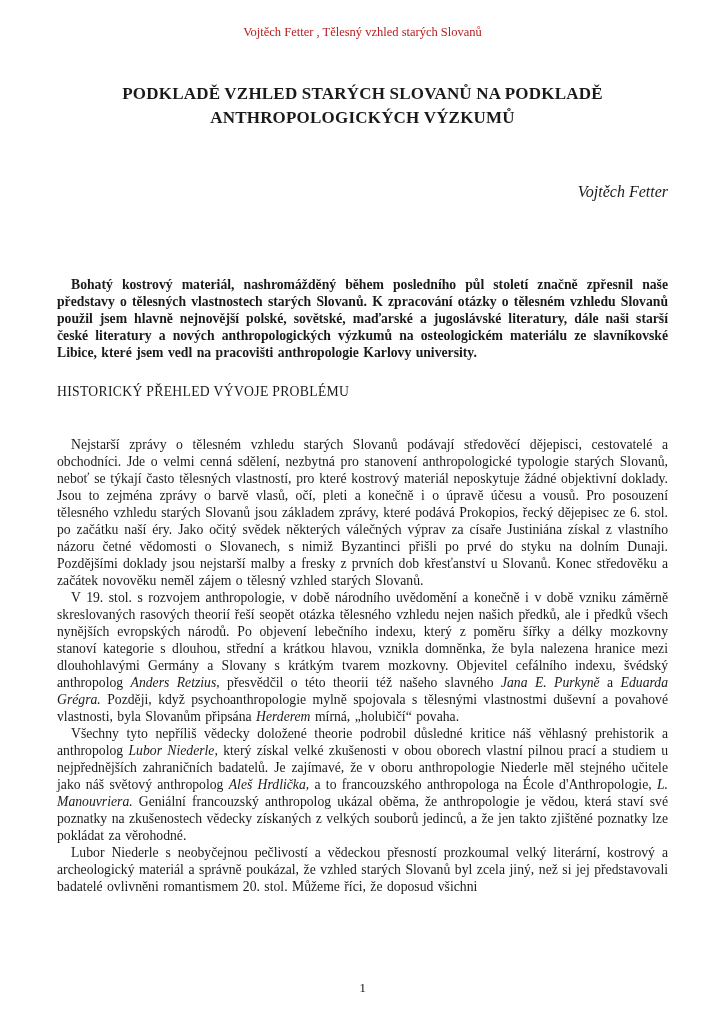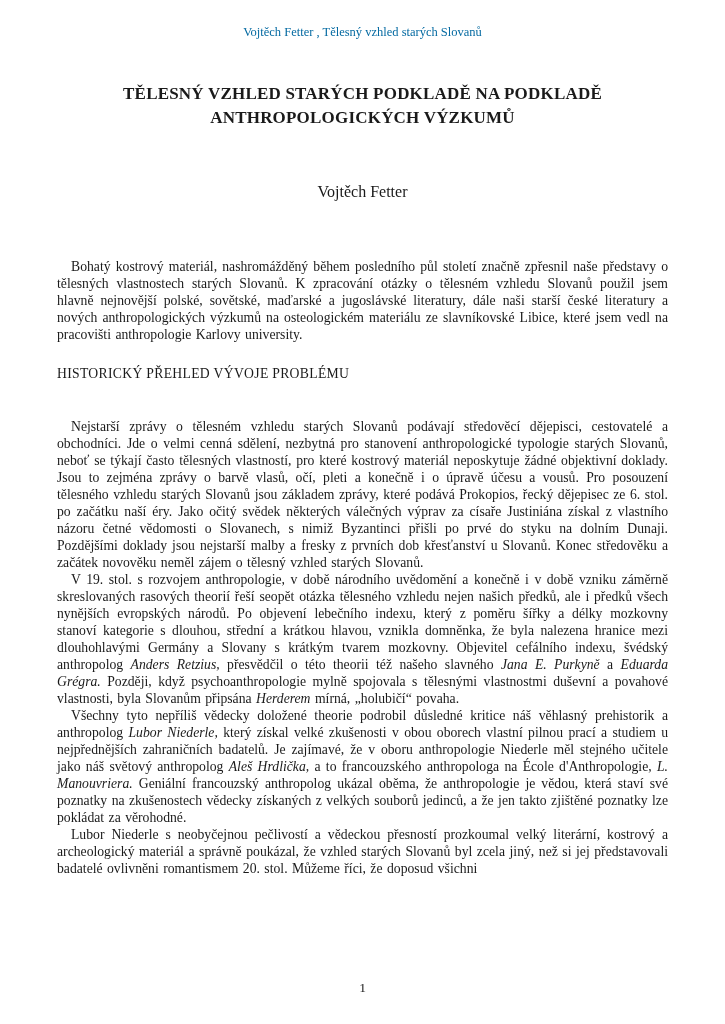--- a/index.html
+++ b/index.html
@@ -16,38 +16,40 @@
     color: #1a1a1a;
     font-family: "Liberation Serif", "DejaVu Serif", serif;
     overflow: hidden;
     box-sizing: border-box;
     padding: 24px 57px 0 57px;
   }
   .running-header {
     text-align: center;
     font-size: 12.5px;
     line-height: 16px;
-    color: #0369a1;
+    color: #b91c1c;
   }
   .doc-title {
     margin-top: 42px;
     text-align: center;
     font-size: 17px;
     font-weight: bold;
     line-height: 24px;
     letter-spacing: 0.2px;
   }
   .author {
     margin-top: 52px;
-    text-align: center;
+    text-align: right;
+    font-style: italic;
     font-size: 16px;
     line-height: 20px;
   }
   .intro-block {
-    margin-top: 56px;
+    margin-top: 74px;
+    font-weight: bold;
   }
   .section-heading {
     margin-top: 22px;
     margin-bottom: 36px;
     text-align: left;
     font-size: 13.7px;
     line-height: 17px;
     font-weight: normal;
     letter-spacing: 0.3px;
   }
@@ -72,21 +74,21 @@
     line-height: 16px;
   }
 </style>
 </head>
 <body>
 
 <div class="page">
 
   <div class="running-header">Vojtěch Fetter , Tělesný vzhled starých Slovanů</div>
 
-  <h1 class="doc-title">TĚLESNÝ VZHLED STARÝCH PODKLADĚ NA PODKLADĚ ANTHROPOLOGICKÝCH VÝZKUMŮ</h1>
+  <h1 class="doc-title">PODKLADĚ VZHLED STARÝCH SLOVANŮ NA PODKLADĚ ANTHROPOLOGICKÝCH VÝZKUMŮ</h1>
 
   <div class="author">Vojtěch Fetter</div>
 
   <div class="intro-block">
       <p class="para"><span>Bohatý kostrový materiál, nashromážděný během posledního půl století značně zpřesnil naše představy o tělesných vlastnostech starých Slovanů. K zpracování otázky o tělesném vzhledu Slovanů použil jsem hlavně nejnovější polské, sovětské, maďarské a jugoslávské literatury, dále naši starší české literatury a nových anthropologických výzkumů na osteologickém materiálu ze slavníkovské Libice, které jsem vedl na pracovišti anthropologie Karlovy university.</span></p>
     </div>
 
   <h2 class="section-heading">HISTORICKÝ PŘEHLED VÝVOJE PROBLÉMU</h2>
 
   <div class="body-block">

